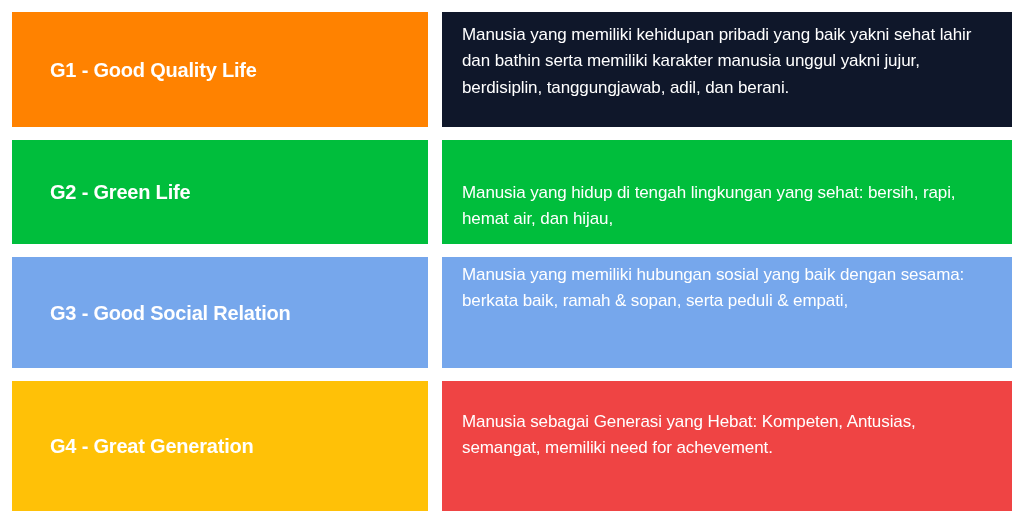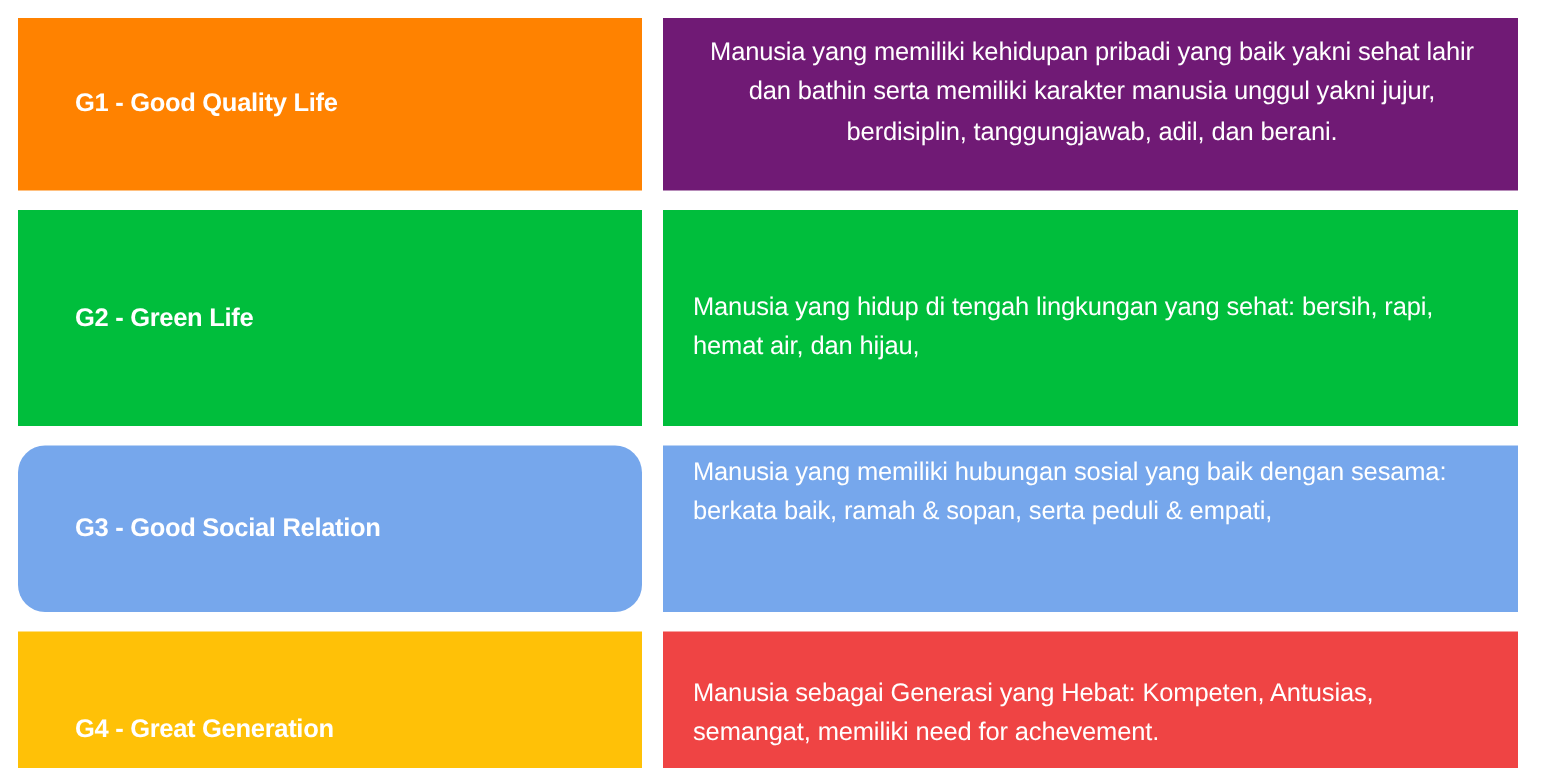--- a/index.html
+++ b/index.html
@@ -26,21 +26,21 @@
   .row {
     display: flex;
     align-items: stretch;
     width: 100%;
     margin-bottom: 13px;
   }
   .row:last-child { margin-bottom: 0; }
 
   
   .row.r1 { height: 115px; }
-  .row.r2 { height: 144px; }
+  .row.r2 { height: 104px; }
   .row.r3 { height: 111px; }
   .row.r4 { height: 130px; }
 
   .title-cell {
     width: 416px;
     flex: 0 0 416px;
     display: flex;
     align-items: center;
     box-sizing: border-box;
     padding: 0 34px 0 38px;
@@ -53,68 +53,68 @@
   .desc-cell {
     flex: 1 1 auto;
     display: flex;
     align-items: flex-start;
     box-sizing: border-box;
     padding: 14px 18px 12px 20px;
   }
 
   .title-text {
     color: #ffffff;
-    font-size: 17px;
+    font-size: 20px;
     font-weight: bold;
     line-height: 1.2;
     letter-spacing: -0.2px;
     white-space: nowrap;
   }
 
   .desc-text {
     color: #ffffff;
     font-size: 17px;
     font-weight: normal;
     line-height: 1.55;
     letter-spacing: -0.1px;
   }
 
   
   .row.r1 .desc-cell { padding-top: 10px; }
-  .row.r2 .desc-cell { padding-top: 52px; }
+  .row.r2 .desc-cell { padding-top: 40px; }
   .row.r3 .desc-cell { padding-top: 5px; }
   .row.r4 .desc-cell { padding-top: 28px; }
 </style>
 </head>
 <body style="background: rgb(255, 255, 255);">
 
 <div id="board">
 
   <div class="row r1">
     <div class="title-cell" style="background-color: rgb(255, 130, 0);">
       <span class="title-text">G1  - Good Quality Life</span>
     </div>
     <div class="gap"></div>
-    <div class="desc-cell" style="background-color: #701a75; text-align: center;">
+    <div class="desc-cell" style="background-color: #0f172a;">
       <span class="desc-text">Manusia yang memiliki kehidupan pribadi yang baik yakni sehat lahir dan bathin serta memiliki karakter manusia unggul yakni jujur, berdisiplin, tanggungjawab, adil, dan berani.</span>
     </div>
   </div>
 
   <div class="row r2">
     <div class="title-cell" style="background-color: rgb(0, 190, 60);">
       <span class="title-text">G2 - Green Life</span>
     </div>
     <div class="gap"></div>
     <div class="desc-cell" style="background-color: rgb(0, 190, 60);">
       <span class="desc-text">Manusia yang hidup di tengah lingkungan yang sehat: bersih, rapi, hemat air, dan hijau,</span>
     </div>
   </div>
 
   <div class="row r3">
-    <div class="title-cell" style="background-color: rgb(118, 167, 236); border-radius: 18px;">
+    <div class="title-cell" style="background-color: rgb(118, 167, 236);">
       <span class="title-text">G3 - Good Social Relation</span>
     </div>
     <div class="gap"></div>
     <div class="desc-cell" style="background-color: rgb(118, 167, 236);">
       <span class="desc-text">Manusia yang memiliki hubungan sosial yang baik dengan sesama: berkata baik, ramah &amp; sopan, serta peduli &amp; empati,</span>
     </div>
   </div>
 
   <div class="row r4">
     <div class="title-cell" style="background-color: rgb(255, 193, 7);">

